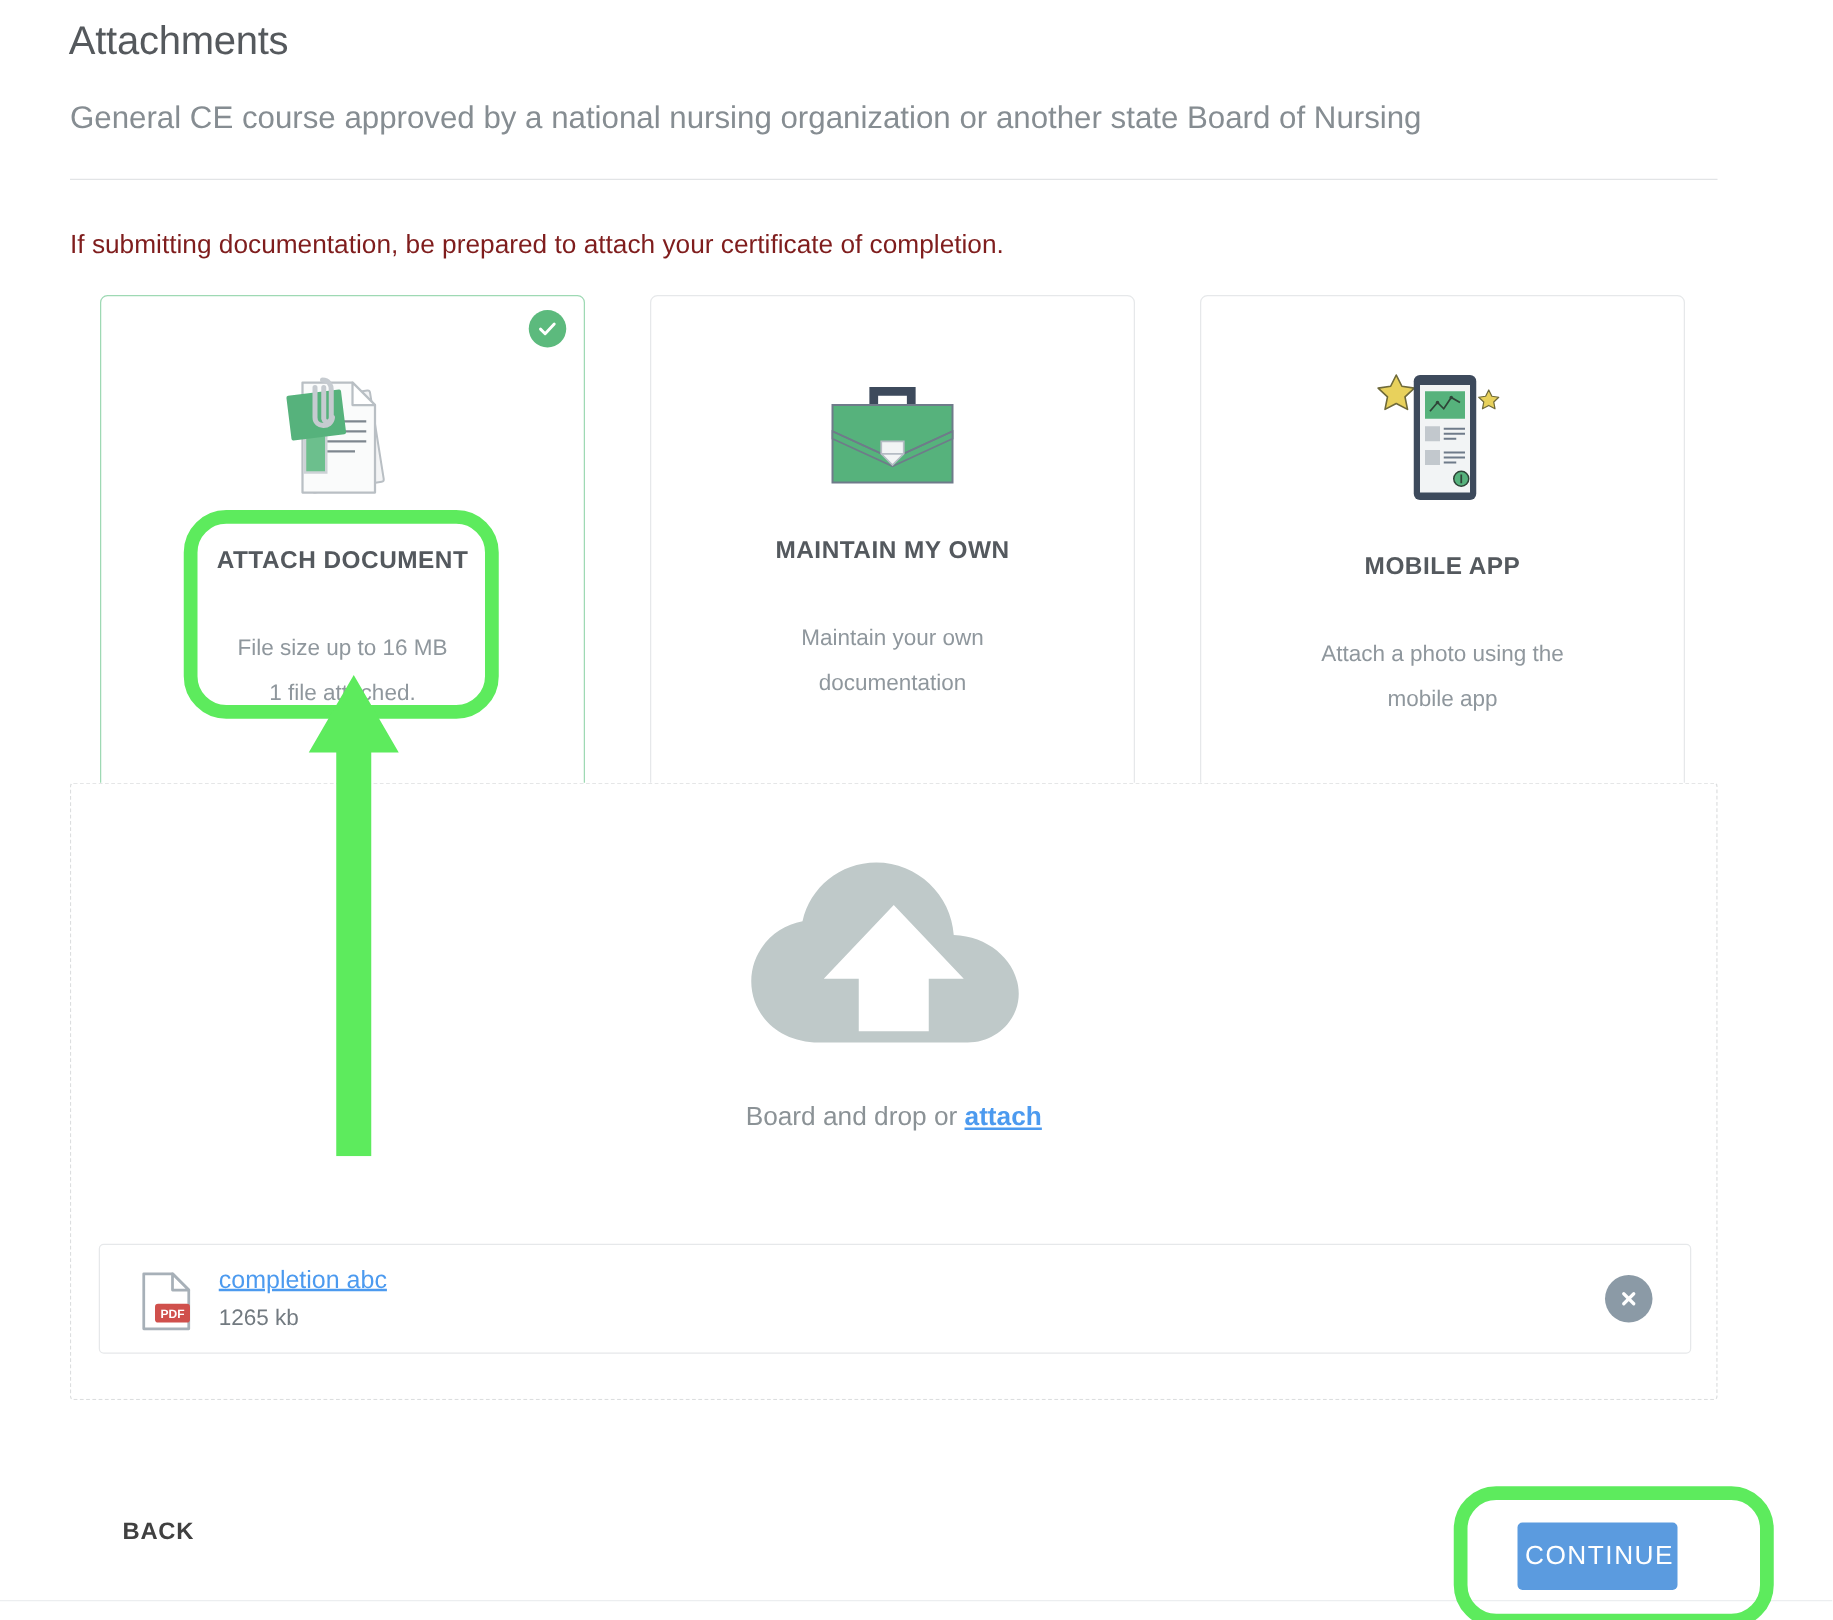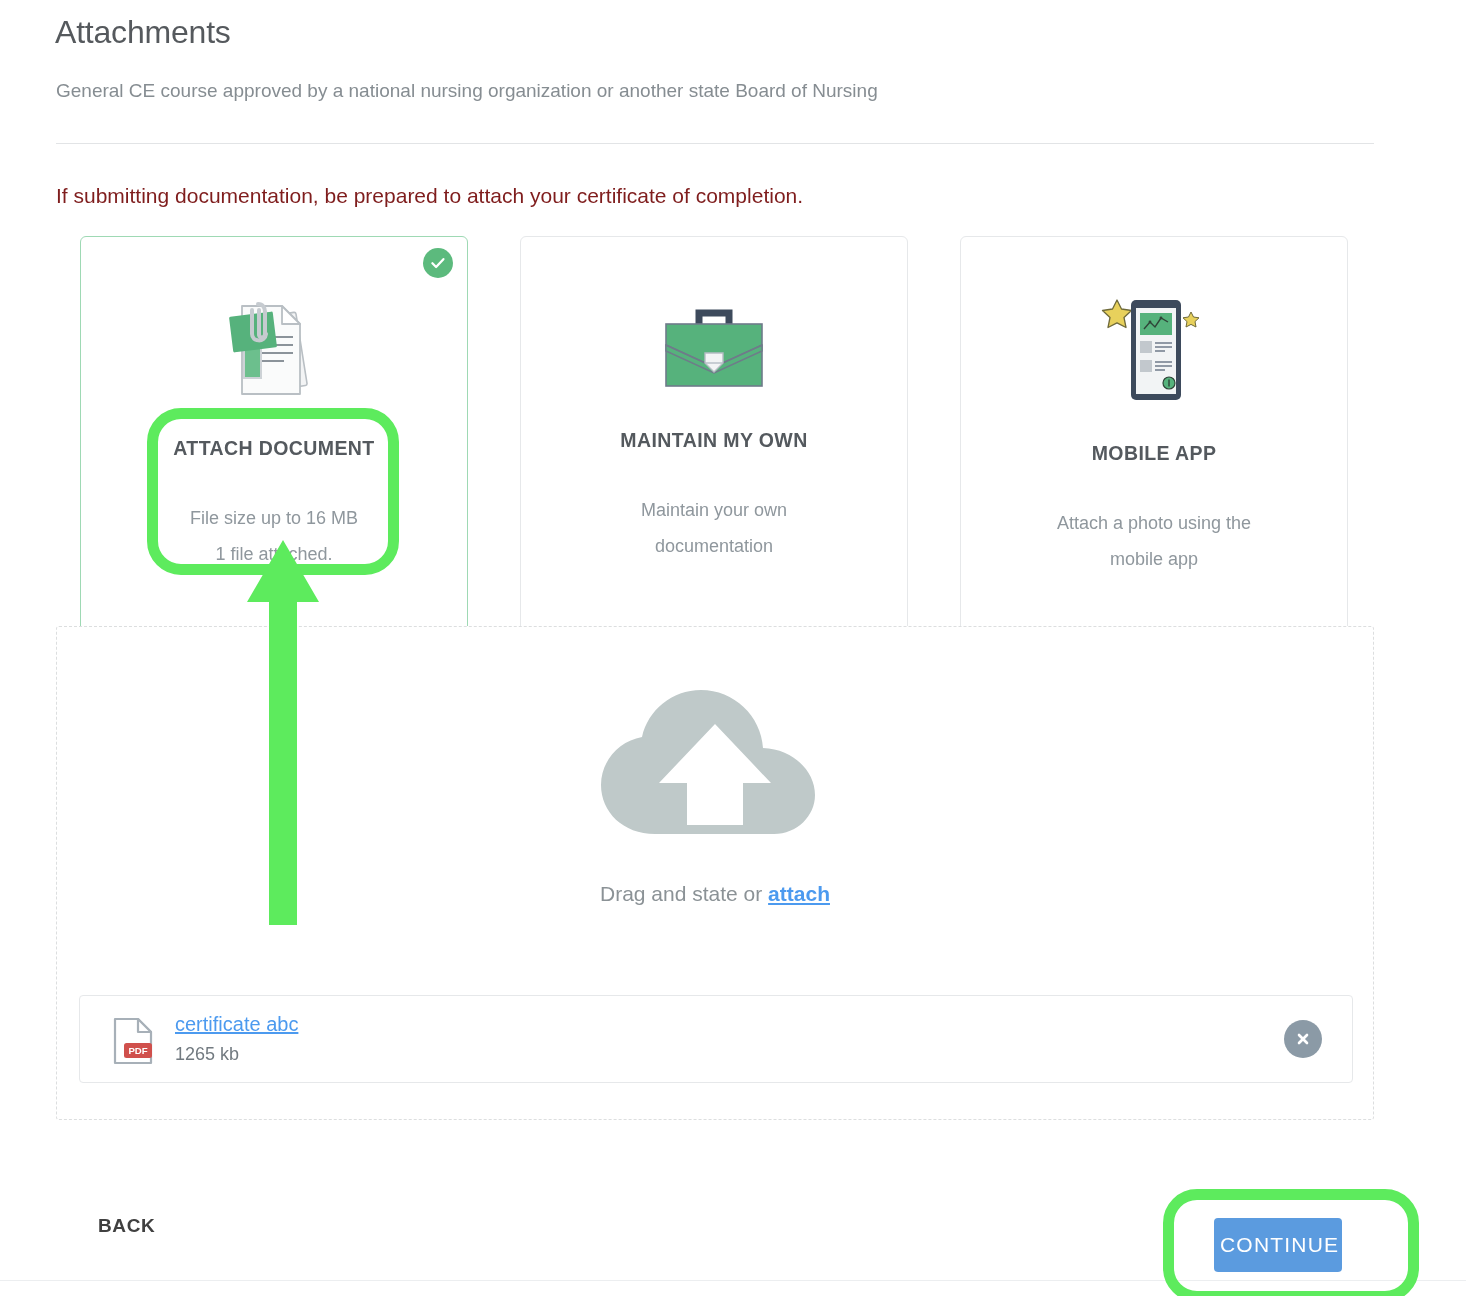--- a/index.html
+++ b/index.html
@@ -25,21 +25,21 @@
     position: absolute;
     left: 55px; top: 14px;
     font-size: 32px;
     font-weight: normal;
     color: #55595d;
     letter-spacing: -0.2px;
   }
   .page-subtitle {
     position: absolute;
     left: 56px; top: 80px;
-    font-size: 19px;
+    font-size: 25px;
     color: #868d92;
     font-weight: normal;
   }
   .divider {
     position: absolute;
     left: 56px; top: 143px;
     width: 1318px; height: 1px;
     background: #e2e4e6;
   }
   .instruction {
@@ -355,33 +355,33 @@
   <div class="dropzone">
     <div class="cloud-wrap">
       <svg width="240" height="175" viewBox="0 0 240 175">
         <path d="M60 155 C28 155 6 133 6 106 C6 82 24 62 47 58 C53 31 77 11 106 11
                  C139 11 166 37 168 69 C198 70 220 92 220 116 C220 137 202 155 179 155 Z" fill="#bfc9c9"></path>
         <path d="M120 45 L176 104 H148 V146 H92 V104 H64 Z" fill="#ffffff"></path>
       </svg>
     </div>
 
     <div class="dnd-text">
-      <span>Drag and state or </span><span class="browse">attach</span>
+      <span>Board and drop or </span><span class="browse">attach</span>
     </div>
 
     <div class="file-row">
       <div class="file-icon">
         <svg width="46" height="50" viewBox="0 0 46 50">
           <path d="M5 3 H28 L41 16 V47 H5 Z" fill="#ffffff" stroke="#a7b0b8" stroke-width="2.2" stroke-linejoin="round"></path>
           <path d="M28 3 L41 16 H28 Z" fill="#ffffff" stroke="#a7b0b8" stroke-width="2.2" stroke-linejoin="round"></path>
           <rect x="14" y="27" width="28" height="15" rx="2.5" fill="#d0504c"></rect>
           <text x="28" y="38.2" font-family="Liberation Sans, sans-serif" font-size="9.6" font-weight="bold" fill="#ffffff" text-anchor="middle">PDF</text>
         </svg>
       </div>
-      <div class="file-name">certificate abc</div>
+      <div class="file-name">completion abc</div>
       <div class="file-size">1265 kb</div>
       <div class="file-remove">
         <svg width="18" height="18" viewBox="0 0 18 18">
           <line x1="5" y1="5" x2="13" y2="13" stroke="#ffffff" stroke-width="2.6" stroke-linecap="round"></line>
           <line x1="13" y1="5" x2="5" y2="13" stroke="#ffffff" stroke-width="2.6" stroke-linecap="round"></line>
         </svg>
       </div>
     </div>
   </div>
 

